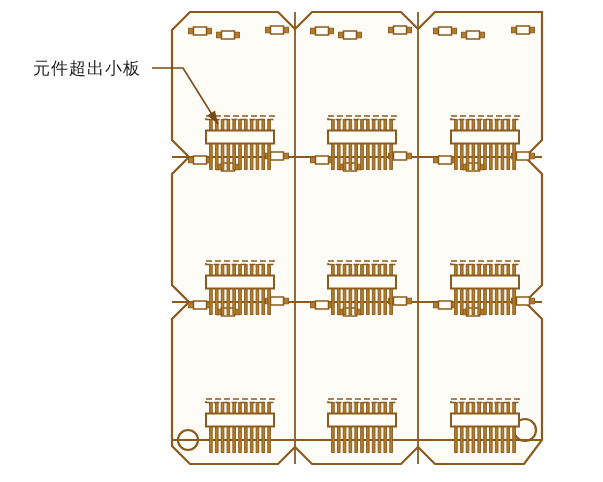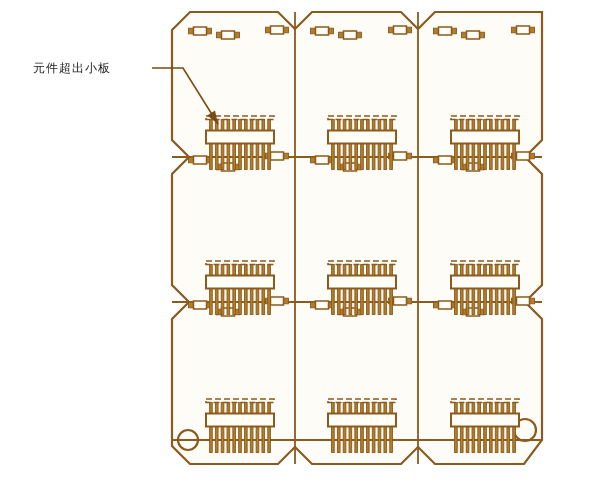--- a/index.html
+++ b/index.html
@@ -5,21 +5,21 @@
   html,body{margin:0;padding:0;background:#ffffff;}
   body{
     width:603px;height:482px;overflow:hidden;position:relative;
     font-family:"DejaVu Sans","Liberation Sans",sans-serif;
   }
   #stage{position:absolute;left:0;top:0;width:603px;height:482px;}
   #stage svg{display:block;}
   .annot-text{
     position:absolute;
     color:#1a1a1a;
-    font-size:12px;
+    font-size:17px;
     line-height:20px;
     letter-spacing:1px;
     white-space:nowrap;
     font-family:"DejaVu Sans","Liberation Sans",sans-serif;
   }
 </style>
 </head>
 <body>
 
 <div id="stage">

